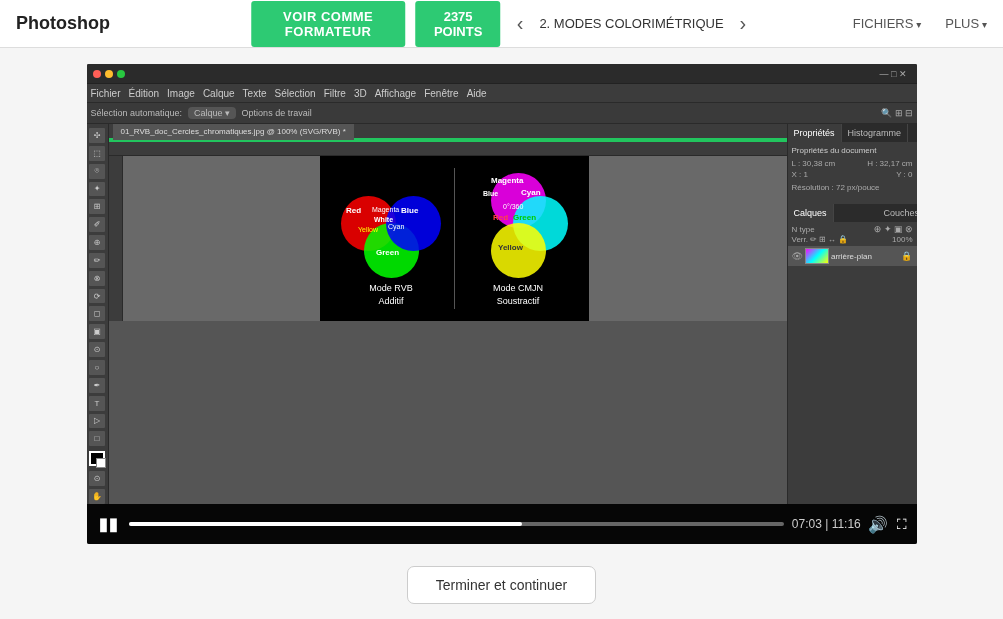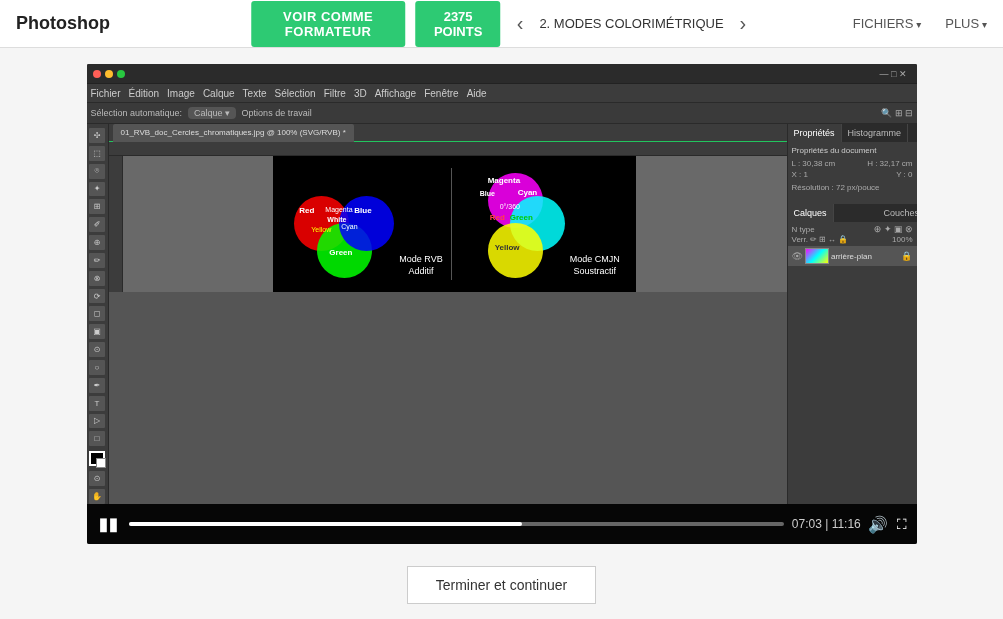--- a/index.html
+++ b/index.html
@@ -212,22 +212,22 @@
 
     
     .color-modes-wrapper {
       display: flex;
       background: #000;
       padding: 8px;
       gap: 0;
     }
     .color-mode-panel {
       display: flex;
-      flex-direction: row;
-      align-items: flex-end;
+      flex-direction: column;
+      align-items: center;
       padding: 4px 8px 6px;
     }
     .color-circles-container {
       position: relative;
       width: 110px;
       height: 110px;
     }
     .circle {
       position: absolute;
       width: 55px;
@@ -366,31 +366,31 @@
       justify-content: center;
       padding: 22px 0 0;
     }
     .btn-terminer {
       background: #fff;
       border: 1px solid #ccc;
       padding: 10px 28px;
       font-size: 14px;
       color: #333;
       cursor: pointer;
-      border-radius: 0;
+      border-radius: 7px;
     }
 
     
     .ps-tab-strip {
       background: #3c3c3c;
       height: 18px;
       display: flex;
       align-items: center;
       padding: 0 4px;
-      border-bottom: 1px solid #22c55e;
+      border-bottom: 4px solid #22c55e;
     }
     .ps-file-tab {
       background: #555;
       color: #ddd;
       font-size: 9px;
       padding: 0 8px;
       height: 18px;
       display: flex;
       align-items: center;
       border-radius: 2px 2px 0 0;

